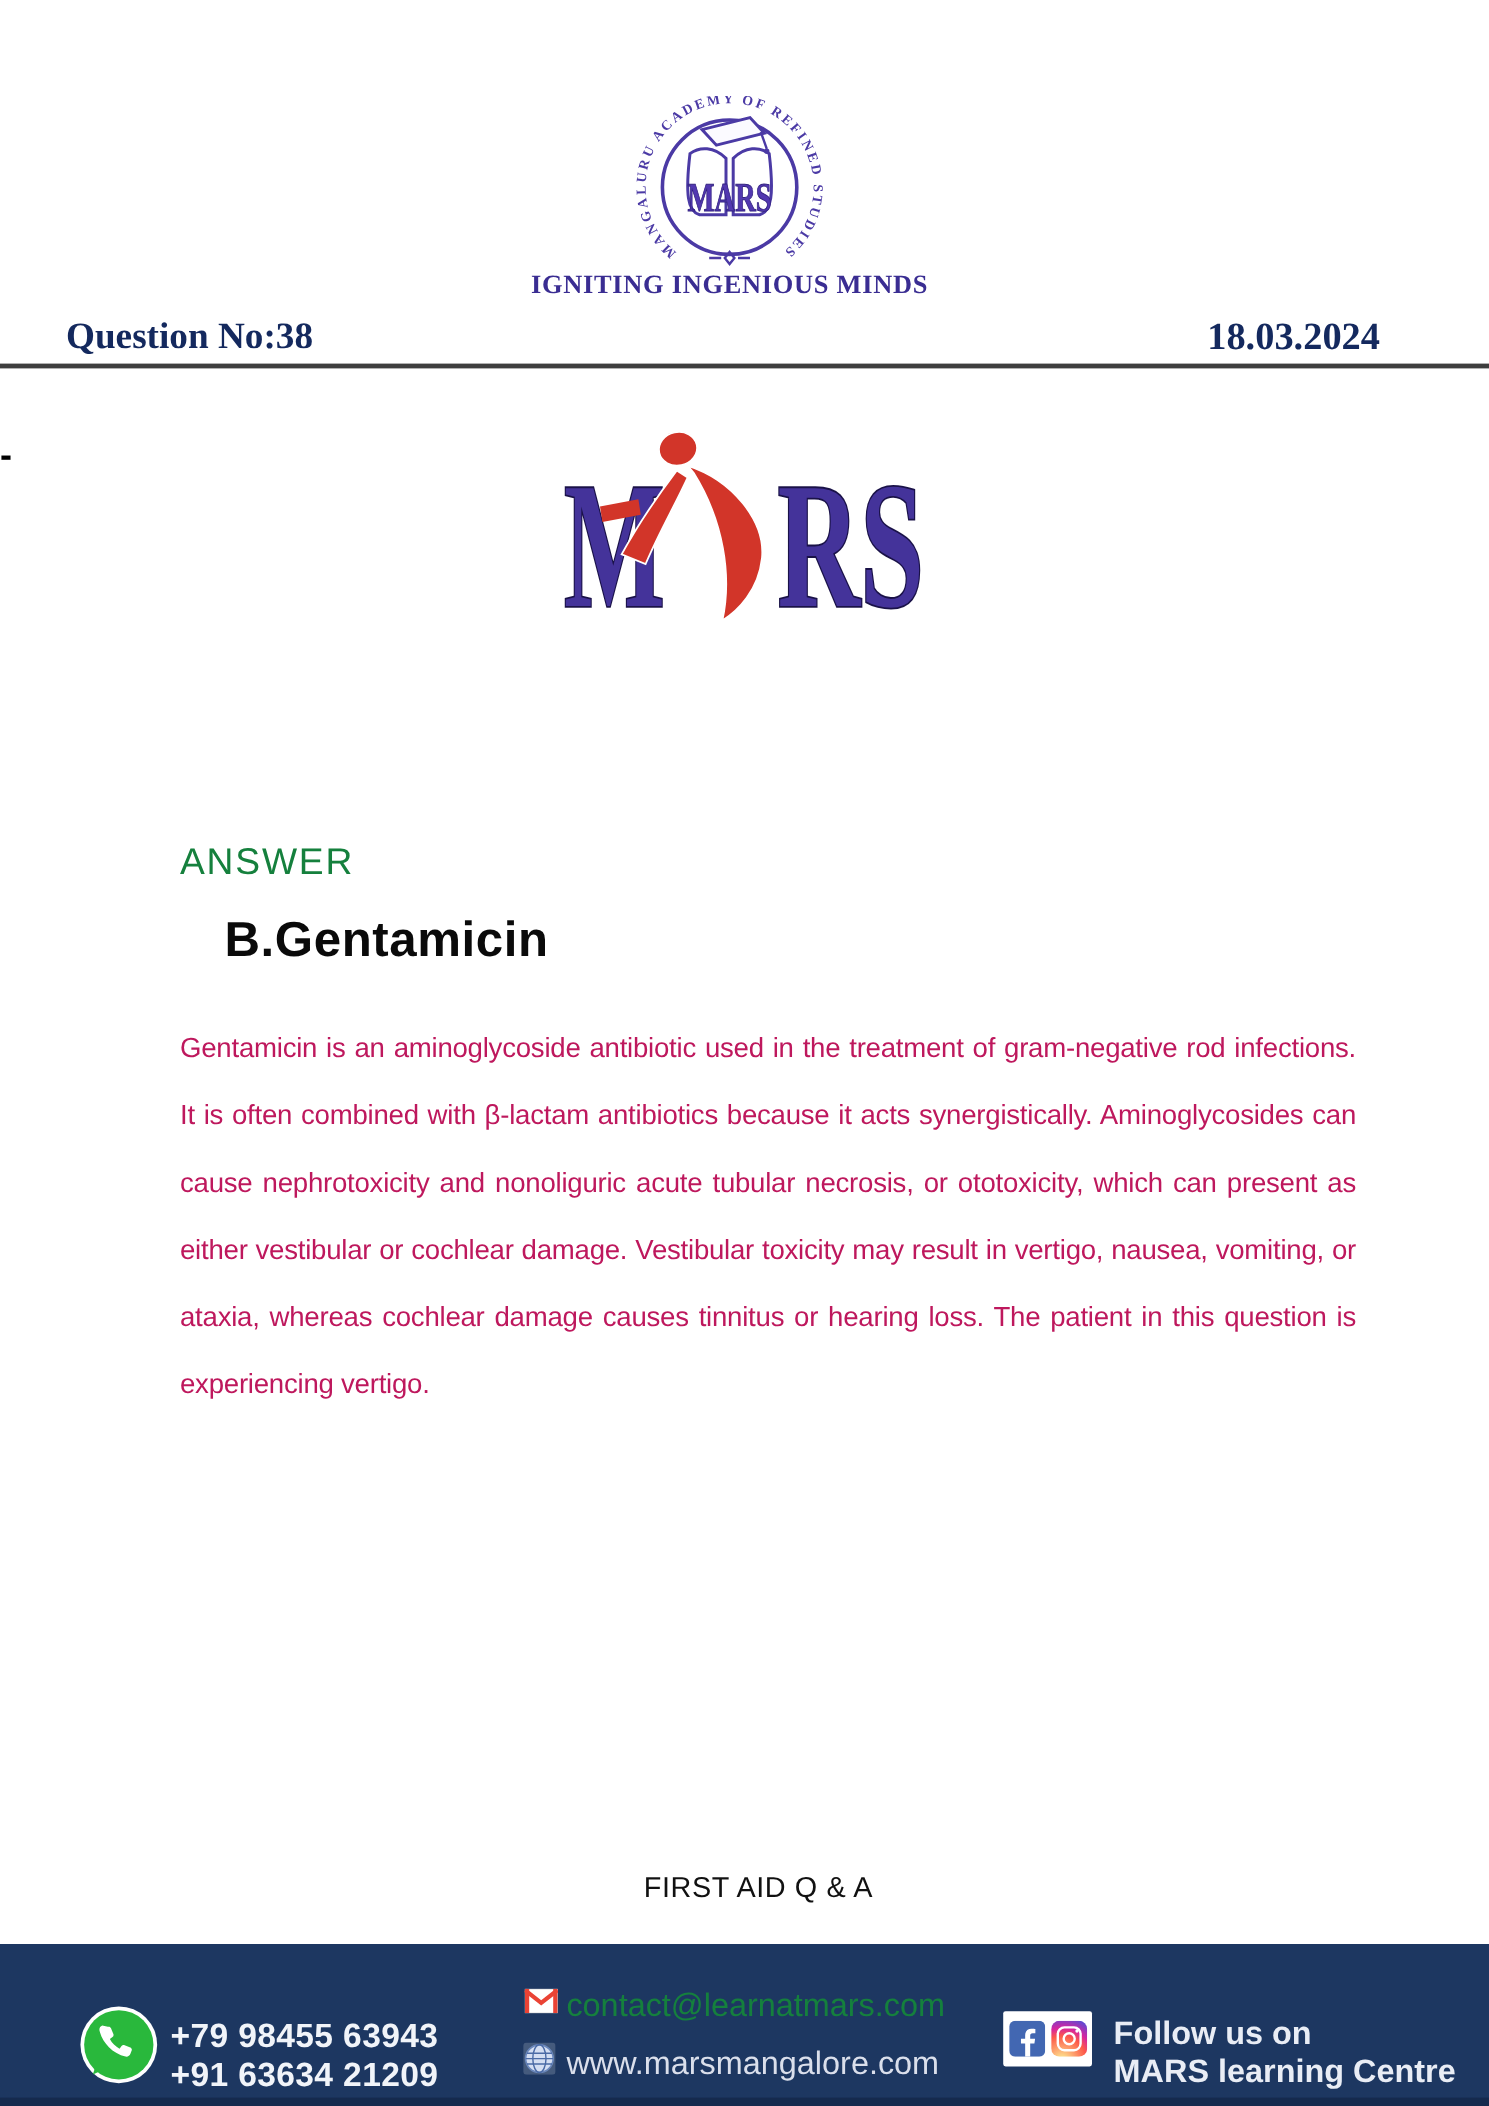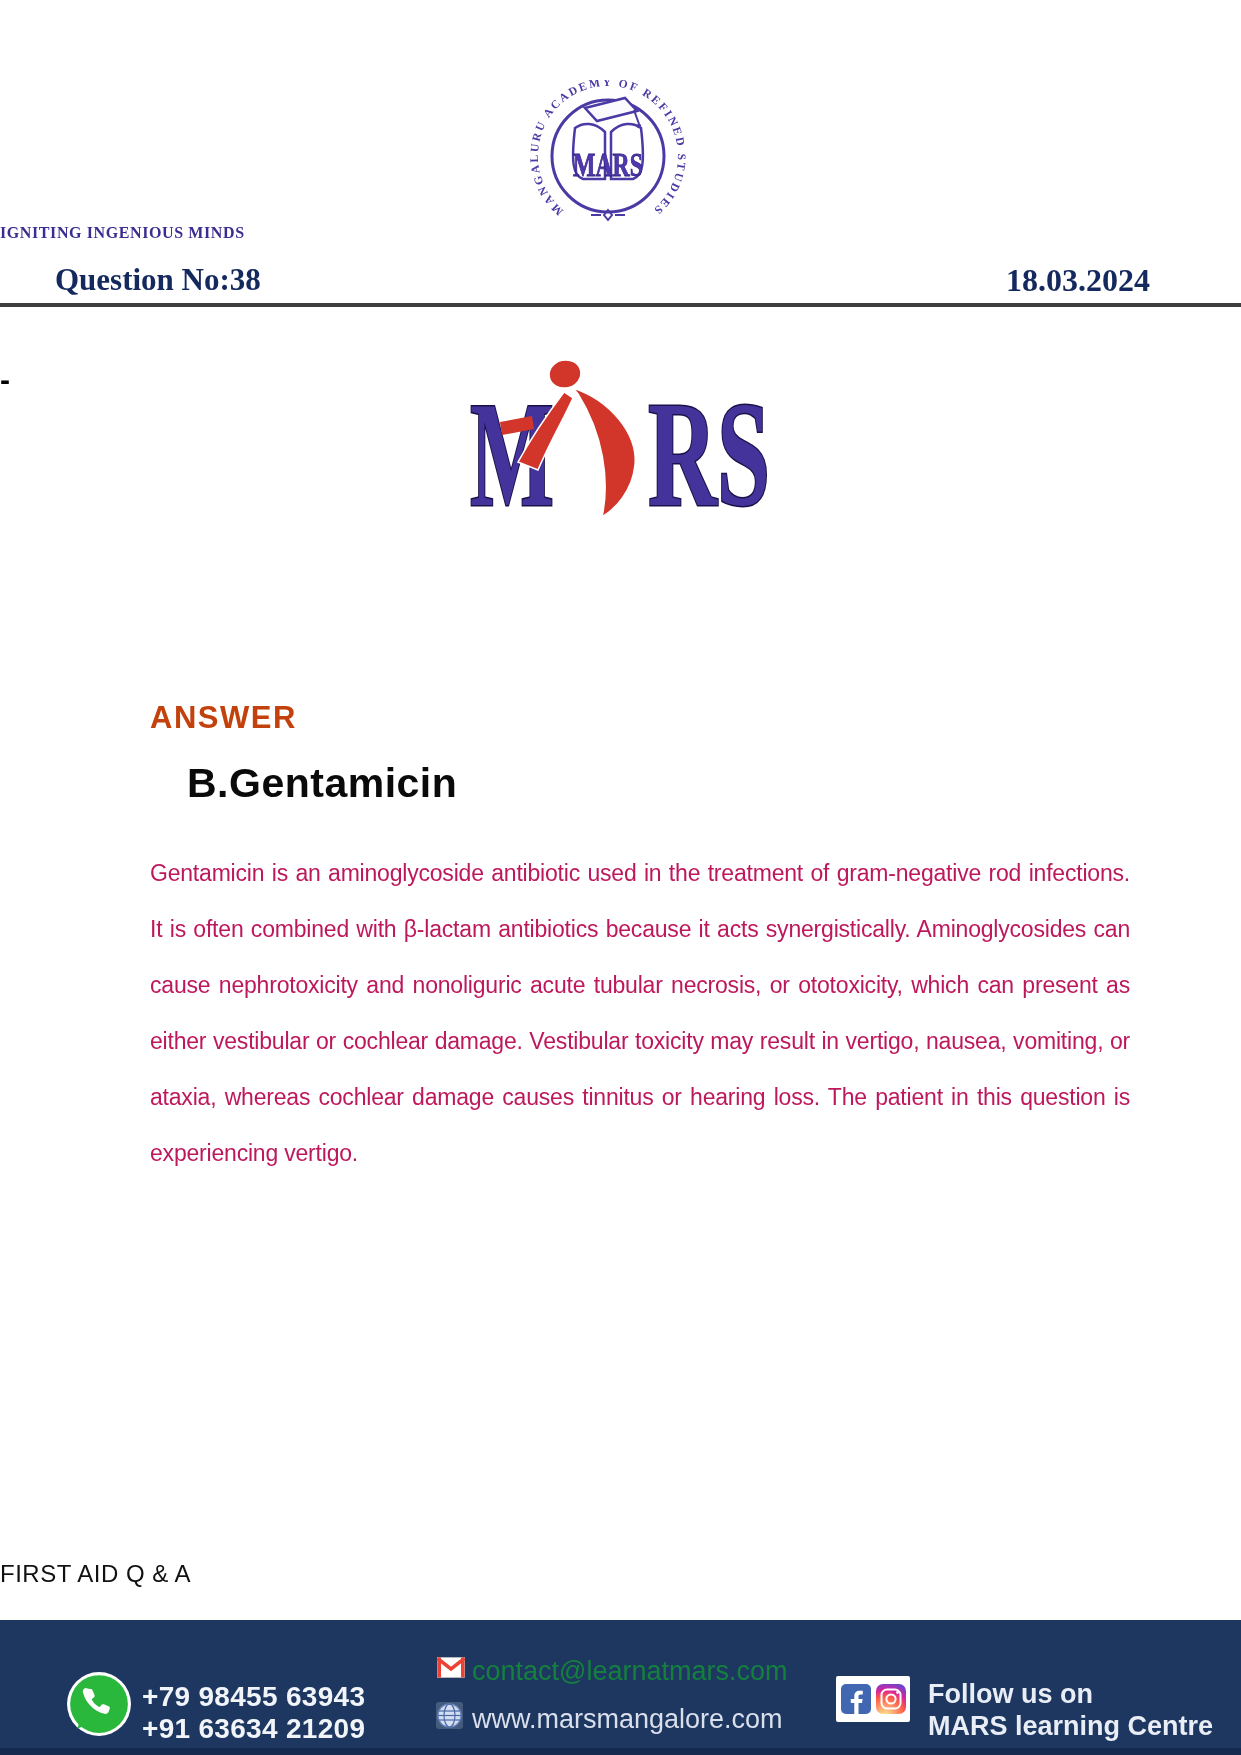--- a/index.html
+++ b/index.html
@@ -3,22 +3,22 @@
 <meta charset="utf-8">
 <style>
   html,body { margin:0; padding:0; background:#ffffff; }
   .page {
     position:relative; width:1241px; height:1755px; background:#ffffff;
     overflow:hidden; font-family:"Liberation Sans", sans-serif;
   }
   
   .emblem-svg { position:absolute; left:513px; top:80px; width:190px; height:152px; }
   .tagline {
-    position:absolute; left:0; top:224px; width:1216px; text-align:left;
-    font-family:"Liberation Serif", serif; font-weight:bold; font-size:16px;
+    position:absolute; left:0; top:224px; width:1216px; text-align:center;
+    font-family:"Liberation Serif", serif; font-weight:bold; font-size:22px;
     color:#3a2d92; letter-spacing:0.6px;
   }
   
   .q-label {
     position:absolute; left:55px; top:262px;
     font-family:"Liberation Serif", serif; font-weight:bold; font-size:31px; color:#14295e;
   }
   .q-date {
     position:absolute; right:91px; top:262px;
     font-family:"Liberation Serif", serif; font-weight:bold; font-size:32px; color:#14295e;
@@ -27,40 +27,40 @@
   .margin-dash {
     position:absolute; left:0px; top:365px; font-weight:bold; font-size:30px;
     line-height:30px; color:#000;
   }
   
   .logo-svg { position:absolute; left:452px; top:334px; width:320px; height:185px; }
   .logo-letter { font-family:"Liberation Serif", serif; font-weight:bold; font-size:150px;
     fill:#44339a; stroke:#1a1248; stroke-width:3px; paint-order:stroke; }
   
   .answer-heading {
-    position:absolute; left:150px; top:700px; font-size:31px; font-weight:bold;
-    letter-spacing:1.5px; color:#c2410c;
+    position:absolute; left:150px; top:700px; font-size:31px; font-weight:normal;
+    letter-spacing:1.5px; color:#15803d;
   }
   .answer-option {
     position:absolute; left:187px; top:760px; font-size:41px; font-weight:bold;
     letter-spacing:0.5px; color:#0a0a0a;
   }
   .explanation {
     position:absolute; left:150px; top:845px; width:980px;
     font-size:23px; line-height:56px; text-align:justify; color:#be185d;
     letter-spacing:-0.2px;
   }
   
   .courtesy-label {
     position:absolute; left:0; top:1532px; width:1216px; text-align:center;
     font-size:21px; font-weight:bold; color:#111;
   }
   .courtesy-source {
-    position:absolute; left:0; top:1560px; width:1216px; text-align:left;
-    font-size:24px; color:#111; letter-spacing:0.5px;
+    position:absolute; left:0; top:1560px; width:1216px; text-align:center;
+    font-size:24px; color:#111; letter-spacing:0.5px;padding-left:24px;
   }
   
   .footer-bar { position:absolute; left:0; top:1620px; width:1241px; height:135px; background:#1d3761; }
   .footer-bottom-strip { position:absolute; left:0; top:1748px; width:1241px; height:7px; background:#152a4e; }
   .whatsapp-svg { position:absolute; left:66px; top:1671px; width:66px; height:66px; }
   .phone1 { position:absolute; left:142px; top:1681px; font-size:28px; font-weight:bold; color:#f1f4f9; letter-spacing:0.3px; }
   .phone2 { position:absolute; left:142px; top:1713px; font-size:28px; font-weight:bold; color:#f1f4f9; letter-spacing:0.3px;text-align:center; }
   .gmail-svg { position:absolute; left:437px; top:1657px; width:28px; height:21px; }
   .email-text { position:absolute; left:472px; top:1656px; font-size:27px; color:#15803d; }
   .globe-svg { position:absolute; left:436px; top:1702px; width:27px; height:27px; }

